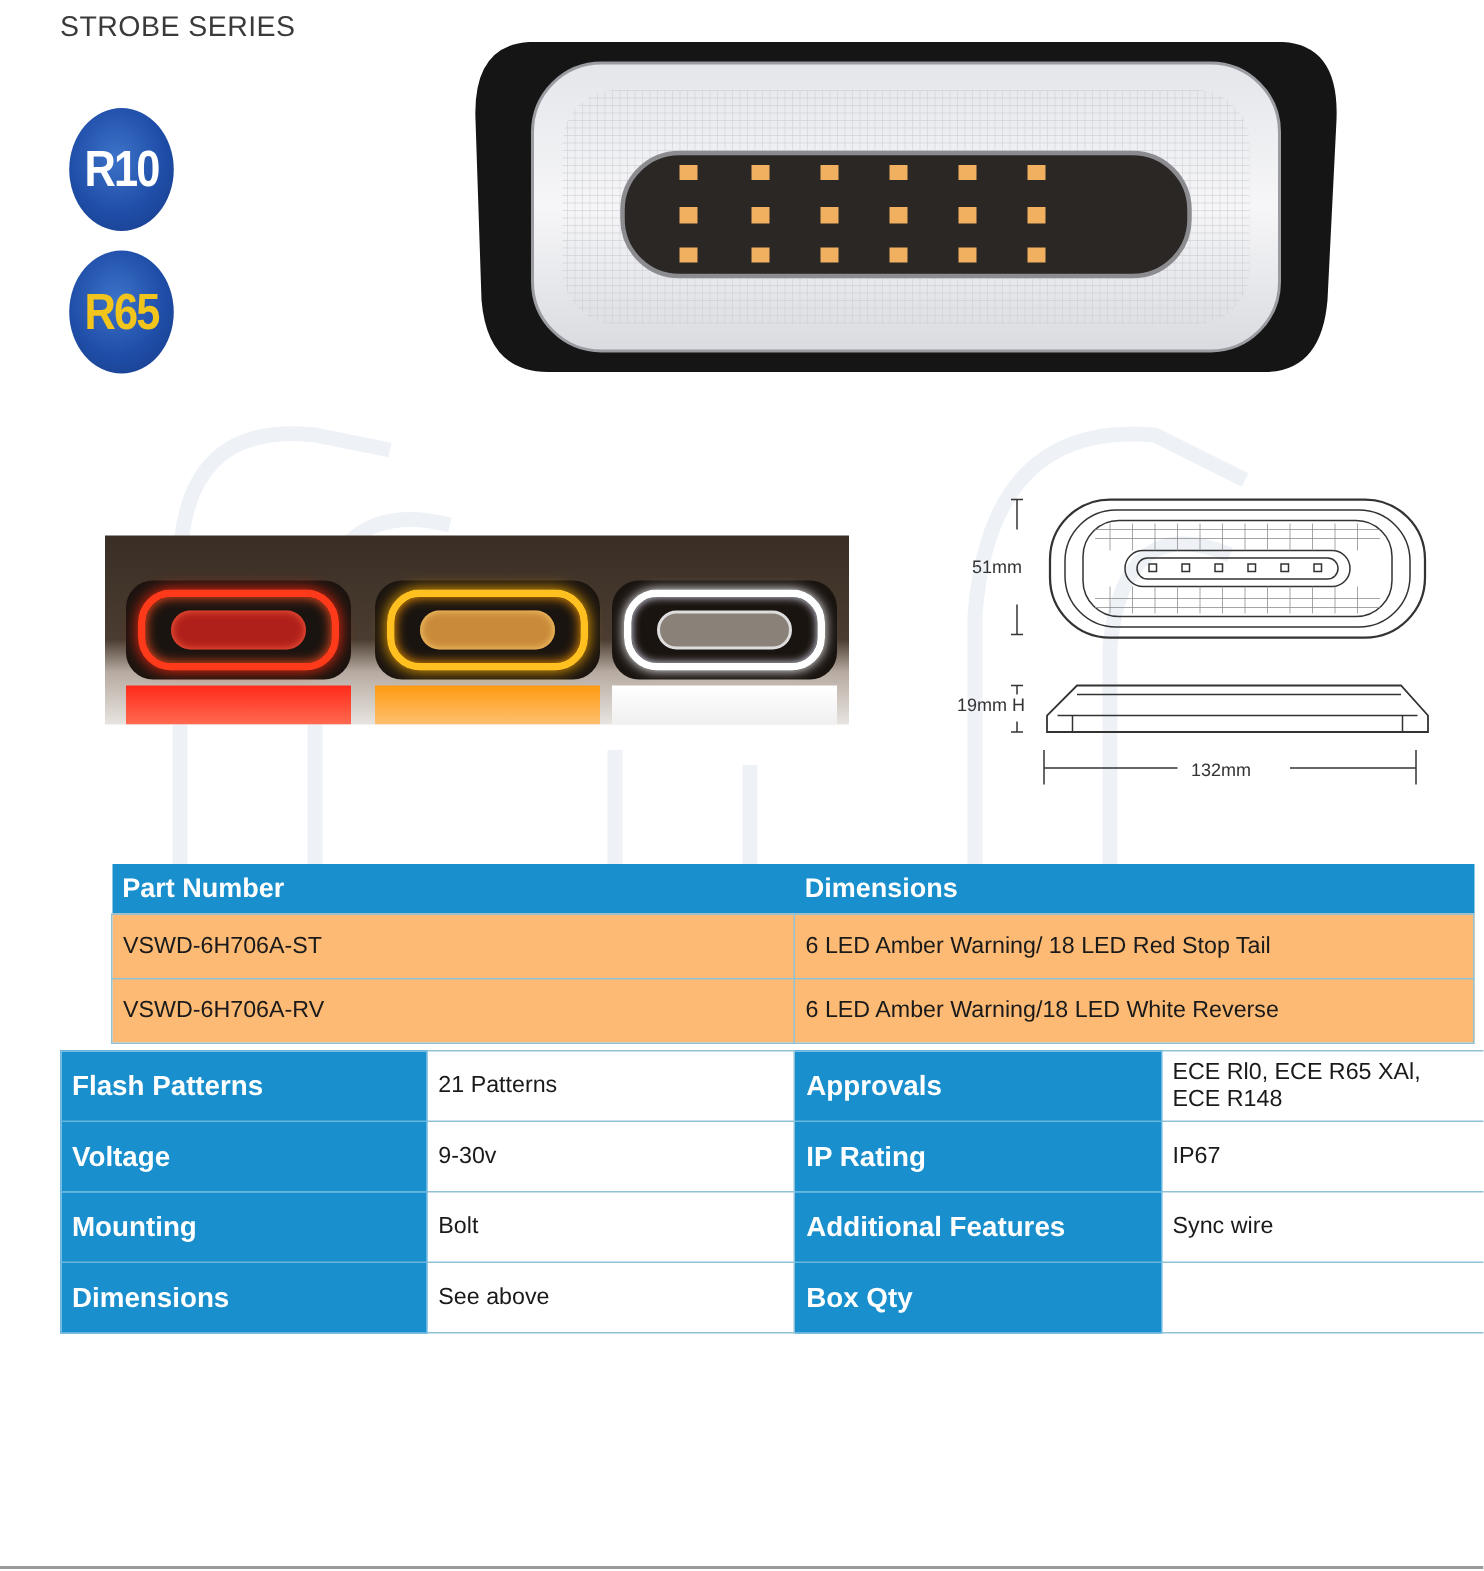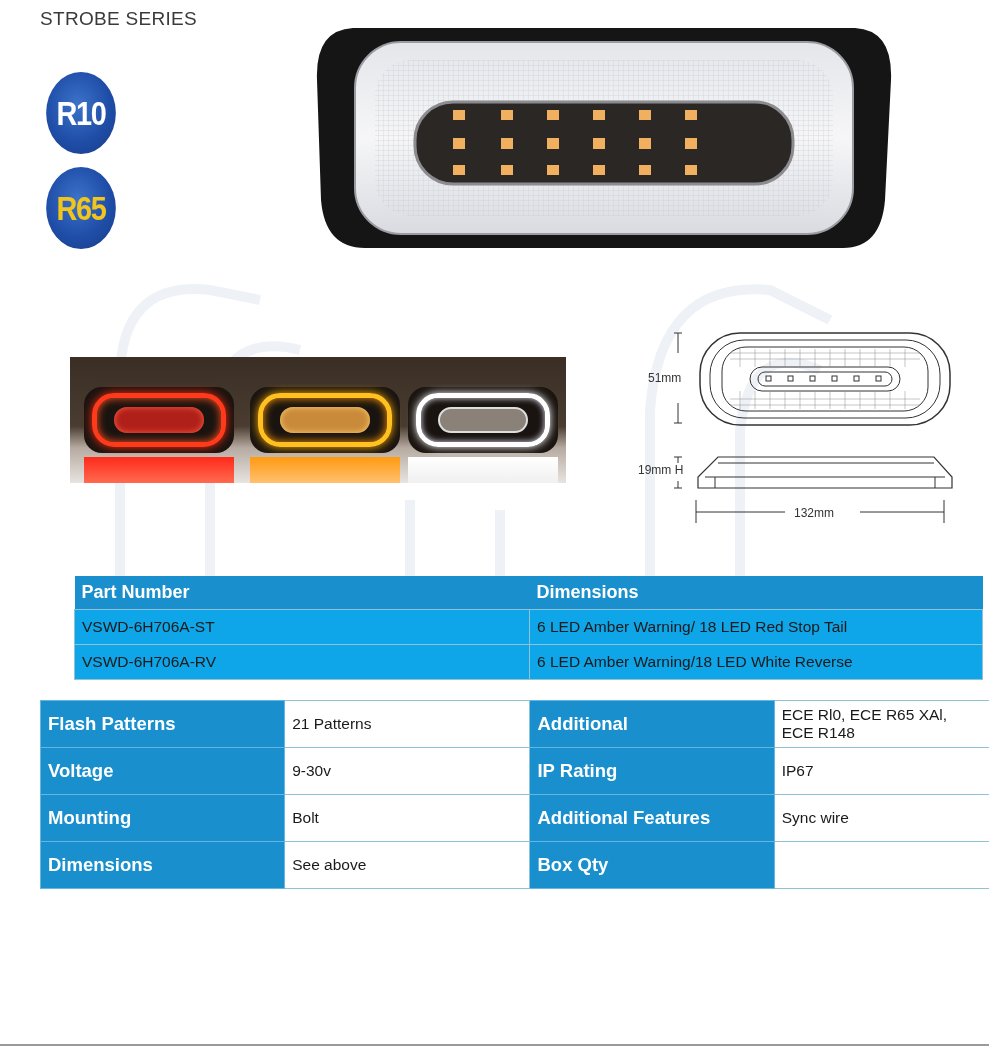--- a/index.html
+++ b/index.html
@@ -28,21 +28,21 @@
   .lamp .core { position: absolute; left: 30px; top: 20px; right: 30px; bottom: 20px; border-radius: 14px; }
   .reflect { position: absolute; top: 100px; height: 26px; width: 150px; }
 
   
   .diagram { position: absolute; left: 630px; top: 325px; width: 330px; height: 205px; }
   .diagram text { font-family: "Liberation Sans", sans-serif; font-size: 12px; fill: #333; }
 
   
   .ptable { position: absolute; left: 40px; top: 576px; width: 909px; border-collapse: collapse; margin-left: 34px; }
   .ptable th { background: #1a8fcd; color: #ffffff; text-align: left; font-weight: bold; font-size: 18px; padding: 0 7px; height: 33px; }
-  .ptable td { border: 1px solid #8fc2d6; font-size: 15.5px; padding: 0 7px; height: 35px; background: #0ea5e9; }
+  .ptable td { border: 1px solid #8fc2d6; font-size: 15.5px; padding: 12px 7px; height: 35px; background: #fdba74; }
   .ptable td.pn { width: 455px; }
 
   
   .stable { position: absolute; left: 40px; top: 700px; width: 980px; border-collapse: collapse; }
   .stable td { height: 47px; border: 1px solid #8fc2d6; font-size: 15.5px; padding: 0 7px; vertical-align: middle; }
   .stable td.lbl { background: #1a8fcd; color: #ffffff; font-weight: bold; font-size: 18.5px; width: 227px; border-color: #66b5de; }
   .stable td.val { background: #ffffff; width: 228px; }
   .stable td.val.multi { line-height: 18px; }
   .swatches { display: flex; gap: 4px; align-items: center; }
   .swatch { width: 33px; height: 33px; display: inline-block; }
@@ -187,21 +187,21 @@
       <td>6 LED Amber Warning/18 LED White Reverse</td>
     </tr>
   </tbody>
 </table>
 
 <table class="stable">
   <tbody>
       <tr>
     <td class="lbl">Flash Patterns</td>
     <td class="val">21 Patterns</td>
-    <td class="lbl">Additional</td>
+    <td class="lbl">Approvals</td>
     <td class="val multi">
       <div>ECE Rl0, ECE R65 XAl,</div>
       <div>ECE R148</div>
     </td>
   </tr>
   <tr>
     <td class="lbl">Voltage</td>
     <td class="val">9-30v</td>
     <td class="lbl">IP Rating</td>
     <td class="val">IP67</td>

